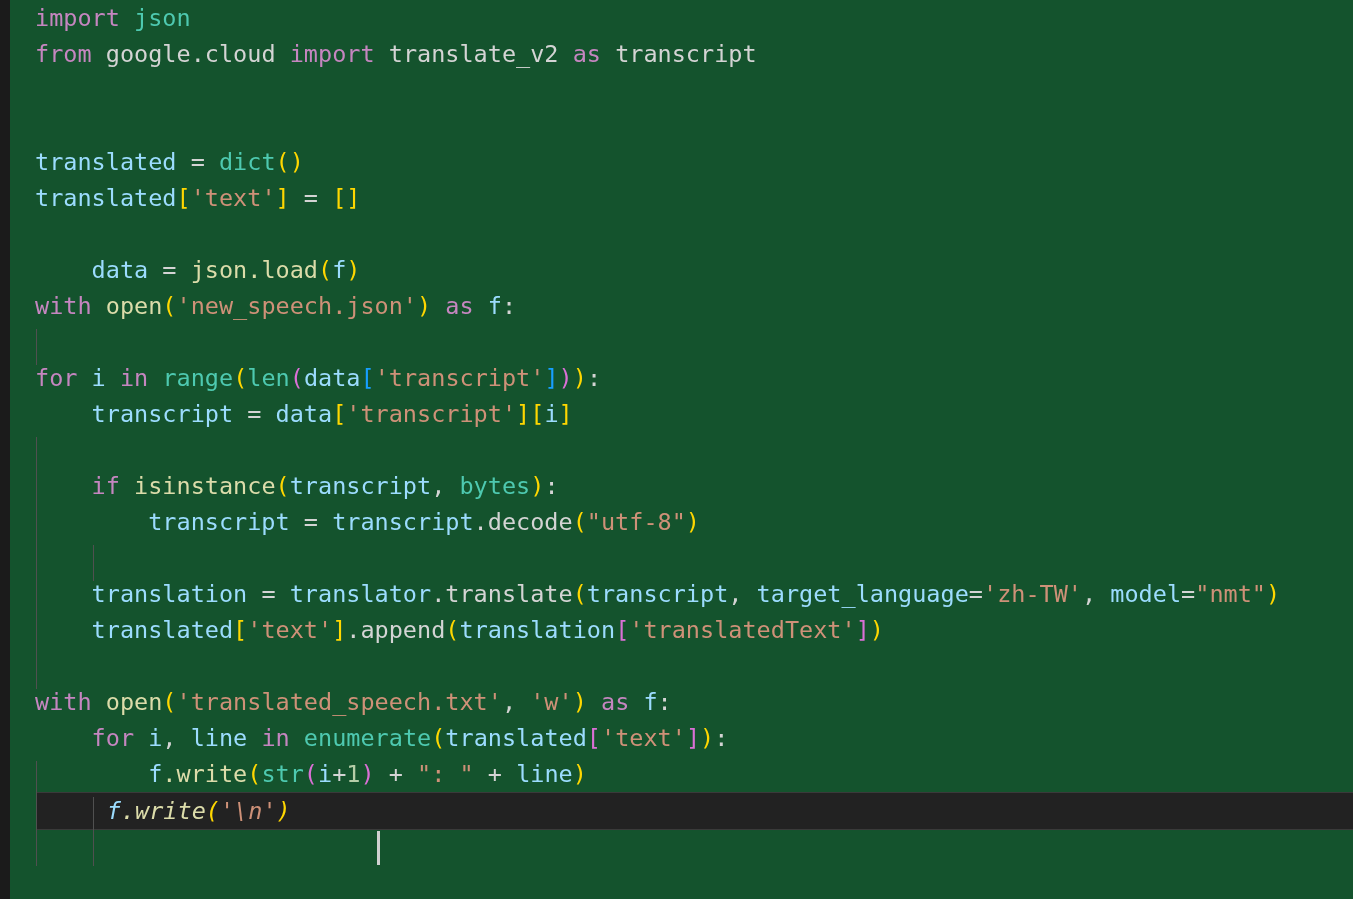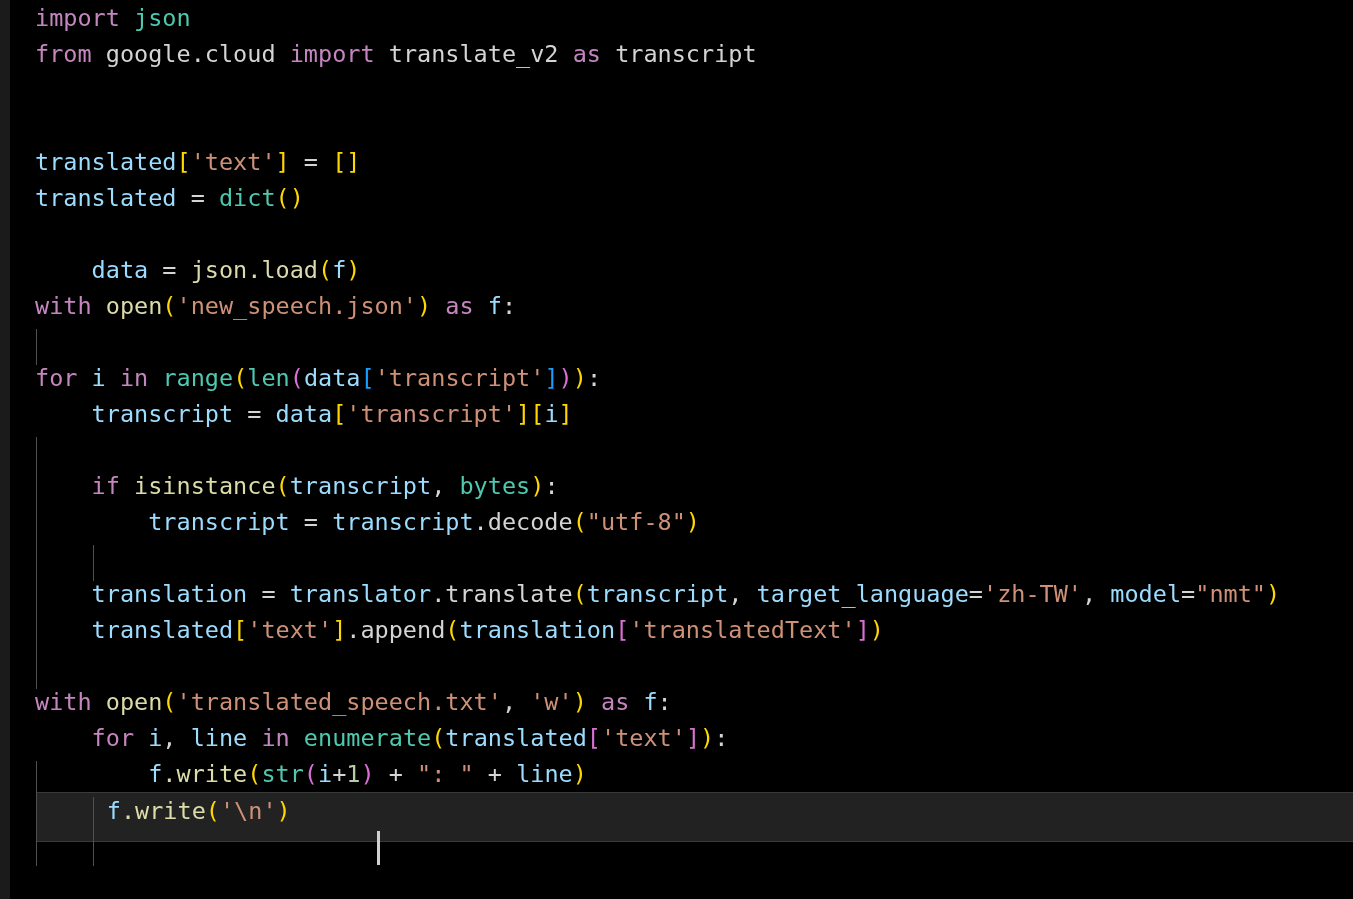--- a/index.html
+++ b/index.html
@@ -12,21 +12,21 @@
     width: 1353px;
     height: 899px;
     overflow: hidden;
     font-family: "DejaVu Sans Mono", "Liberation Mono", monospace;
   }
 
   #editor {
     position: relative;
     width: 1353px;
     height: 899px;
-    background: #000000;
+    background: #14532d;
   }
 
   
   #gutter {
     position: absolute;
     left: 0;
     top: 0;
     width: 10px;
     height: 899px;
     background: #1b1b1b;
@@ -49,25 +49,26 @@
     white-space: pre;
     padding-left: 35px;
     color: #cccccc;
     box-sizing: border-box;
   }
 
   .code-line.is-current {
     background: #222222;
     border-top: 1px solid #3a3a3a;
     border-bottom: 1px solid #3a3a3a;
-    height: 50px;
+    height: 38px;
     line-height: 36px;
     margin-left: 36px;
     padding-left: 0px;
     width: 1317px;
+    font-style: italic;
   }
 
   
   .indent-guide {
     position: absolute;
     width: 1px;
     background: #505050;
     z-index: 1;
   }
 
@@ -111,23 +112,23 @@
 
     <div class="code-line"><span class="t-kw">import</span><span class="t-op"> </span><span class="t-builtin">json</span></div>
 
     <div class="code-line"><span class="t-kw">from</span><span class="t-op"> </span><span class="t-mod">google.cloud</span><span class="t-op"> </span><span class="t-kw">import</span><span class="t-op"> </span><span class="t-mod">translate_v2</span><span class="t-op"> </span><span class="t-kw">as</span><span class="t-op"> </span><span class="t-mod">transcript</span></div>
 
     <div class="code-line"></div>
 
 
     <div class="code-line"></div>
 
+    <div class="code-line"><span class="t-var">translated</span><span class="t-op"> = </span><span class="t-builtin">dict</span><span class="t-b1">(</span><span class="t-b1">)</span></div>
+
     <div class="code-line"><span class="t-var">translated</span><span class="t-b1">[</span><span class="t-str">'text'</span><span class="t-b1">]</span><span class="t-op"> = </span><span class="t-b1">[</span><span class="t-b1">]</span></div>
-
-    <div class="code-line"><span class="t-var">translated</span><span class="t-op"> = </span><span class="t-builtin">dict</span><span class="t-b1">(</span><span class="t-b1">)</span></div>
 
     <div class="code-line"></div>
 
     <div class="code-line"><span class="t-op">    </span><span class="t-var">data</span><span class="t-op"> = </span><span class="t-fn">json.load</span><span class="t-b1">(</span><span class="t-var">f</span><span class="t-b1">)</span></div>
 
     <div class="code-line"><span class="t-kw">with</span><span class="t-op"> </span><span class="t-fn">open</span><span class="t-b1">(</span><span class="t-str">'new_speech.json'</span><span class="t-b1">)</span><span class="t-op"> </span><span class="t-kw">as</span><span class="t-op"> </span><span class="t-var">f</span><span class="t-op">:</span></div>
 
     <div class="code-line"></div>
 
     <div class="code-line"><span class="t-kw">for</span><span class="t-op"> </span><span class="t-var">i</span><span class="t-op"> </span><span class="t-kw">in</span><span class="t-op"> </span><span class="t-builtin">range</span><span class="t-b1">(</span><span class="t-builtin">len</span><span class="t-b2">(</span><span class="t-var">data</span><span class="t-b3">[</span><span class="t-str">'transcript'</span><span class="t-b3">]</span><span class="t-b2">)</span><span class="t-b1">)</span><span class="t-op">:</span></div>

